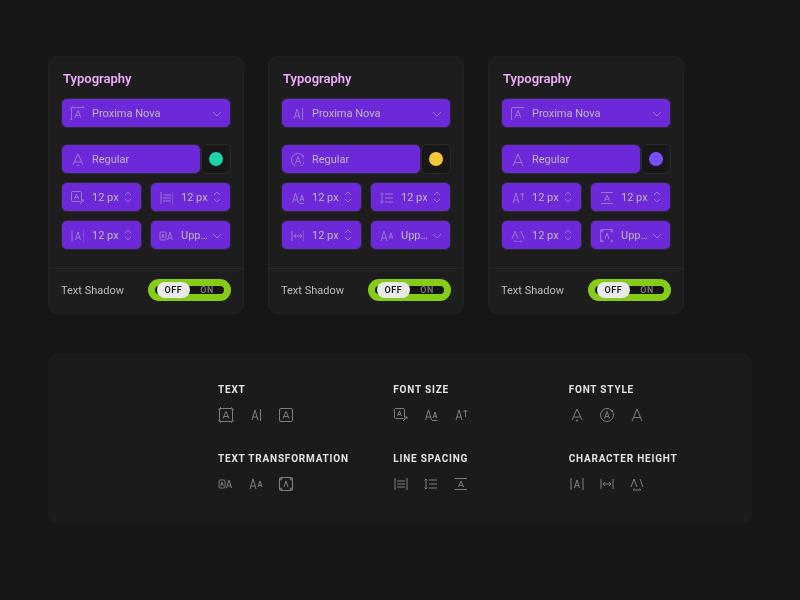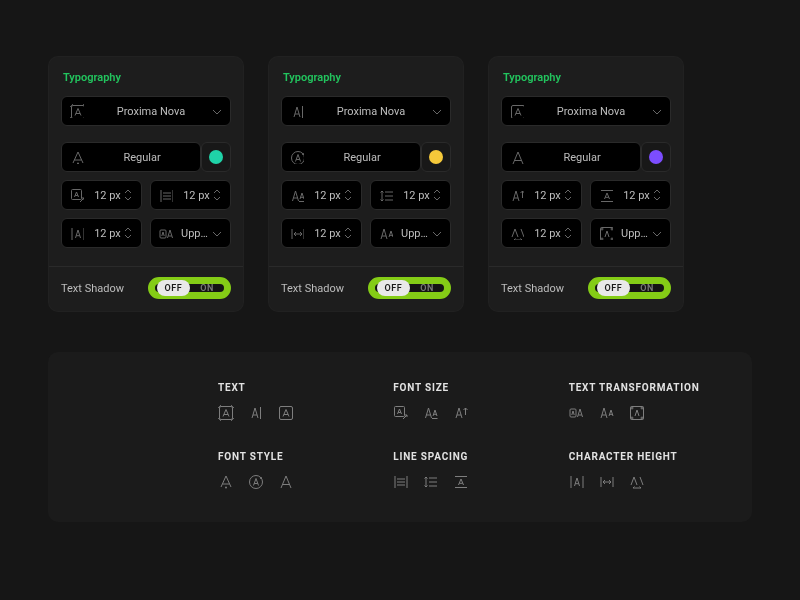--- a/index.html
+++ b/index.html
@@ -23,37 +23,36 @@
   .panel {
     width: 196px;
     background: #1d1d1d;
     border-radius: 10px;
     padding: 14px 12px 12px 12px;
     border: 1px solid rgba(255,255,255,0.02);
     display: flex;
     flex-direction: column;
   }
   .panel-title {
-    color: #22c55e;
-    font-size: 11px;
+    color: #f0abfc;
+    font-size: 13px;
     font-weight: 600;
     margin-bottom: 12px;
     padding-left: 2px;
   }
   .field {
-    background: #000000;
+    background: #6d28d9;
     border: 1px solid #2a2a2a;
     border-radius: 6px;
     height: 30px;
     display: flex;
     align-items: center;
     padding: 0 8px;
     color: #bdbdbd;
     position: relative;
-    text-align: center;
   }
   .field .label {
     flex: 1;
     font-size: 11px;
     white-space: nowrap;
     overflow: hidden;
     text-overflow: ellipsis;
   }
   .field svg.leading { flex: 0 0 auto; margin-right: 8px; opacity: .55; }
   .field svg.trailing { flex: 0 0 auto; opacity: .55; }
@@ -511,44 +510,44 @@
           </svg>
         <svg width="16" height="16">
             <use href="#i-size-b"></use>
           </svg>
         <svg width="16" height="16">
             <use href="#i-size-c"></use>
           </svg>
       </div>
     </div>
     <div class="group">
+      <h4>FONT STYLE</h4>
+      <div class="icons">
+        <svg width="16" height="16">
+            <use href="#i-style-a"></use>
+          </svg>
+        <svg width="16" height="16">
+            <use href="#i-style-b"></use>
+          </svg>
+        <svg width="16" height="16">
+            <use href="#i-style-c"></use>
+          </svg>
+      </div>
+    </div>
+    <div class="group">
       <h4>TEXT TRANSFORMATION</h4>
       <div class="icons">
         <svg width="16" height="16">
             <use href="#i-trans-a"></use>
           </svg>
         <svg width="16" height="16">
             <use href="#i-trans-b"></use>
           </svg>
         <svg width="16" height="16">
             <use href="#i-trans-c"></use>
-          </svg>
-      </div>
-    </div>
-    <div class="group">
-      <h4>FONT STYLE</h4>
-      <div class="icons">
-        <svg width="16" height="16">
-            <use href="#i-style-a"></use>
-          </svg>
-        <svg width="16" height="16">
-            <use href="#i-style-b"></use>
-          </svg>
-        <svg width="16" height="16">
-            <use href="#i-style-c"></use>
           </svg>
       </div>
     </div>
     <div class="group">
       <h4>LINE SPACING</h4>
       <div class="icons">
         <svg width="16" height="16">
             <use href="#i-lh-a"></use>
           </svg>
         <svg width="16" height="16">

